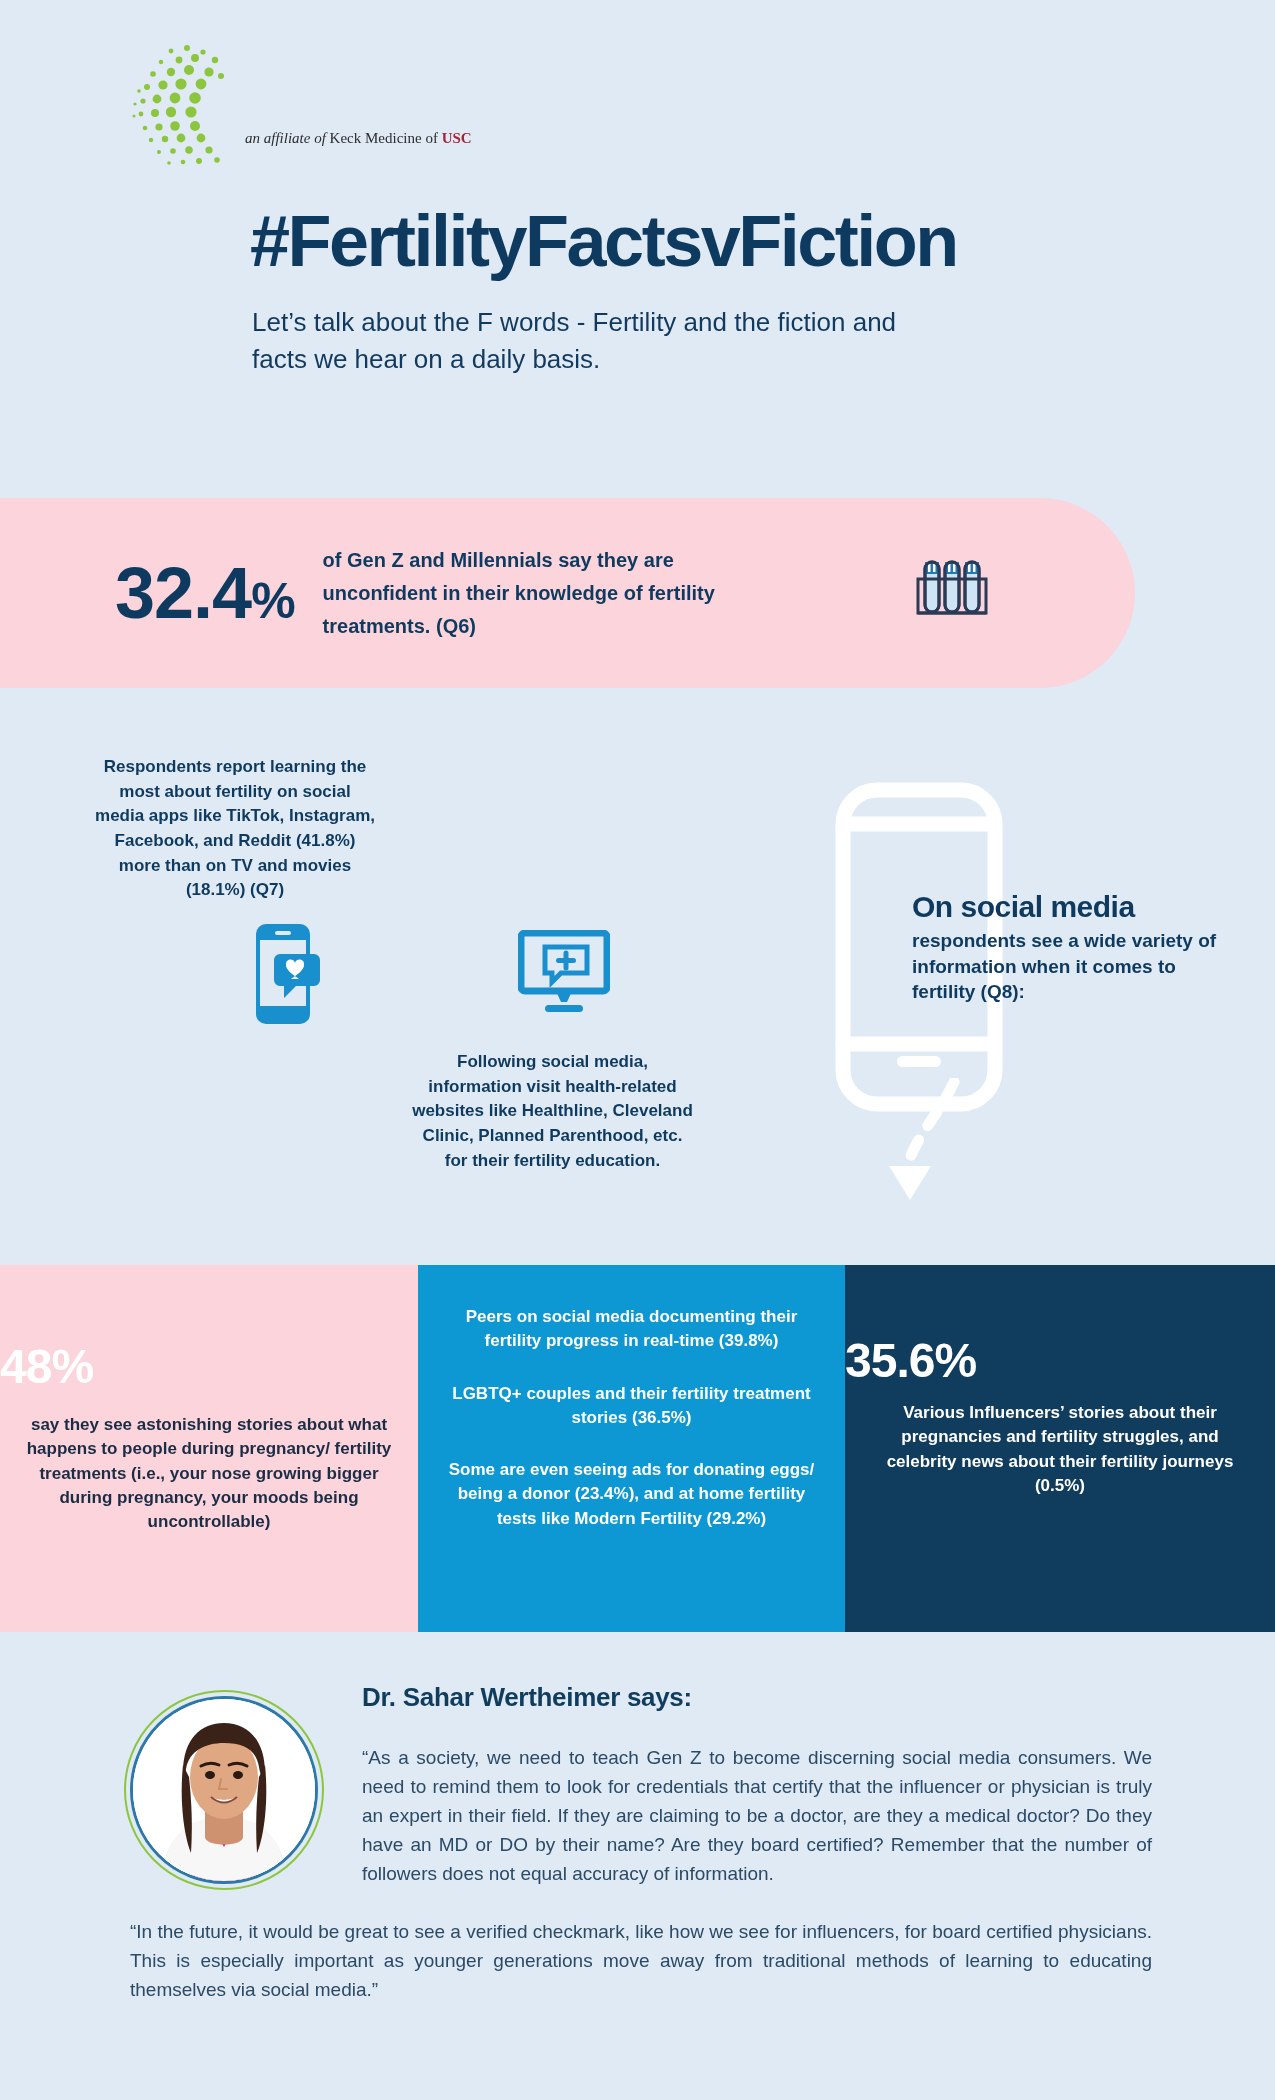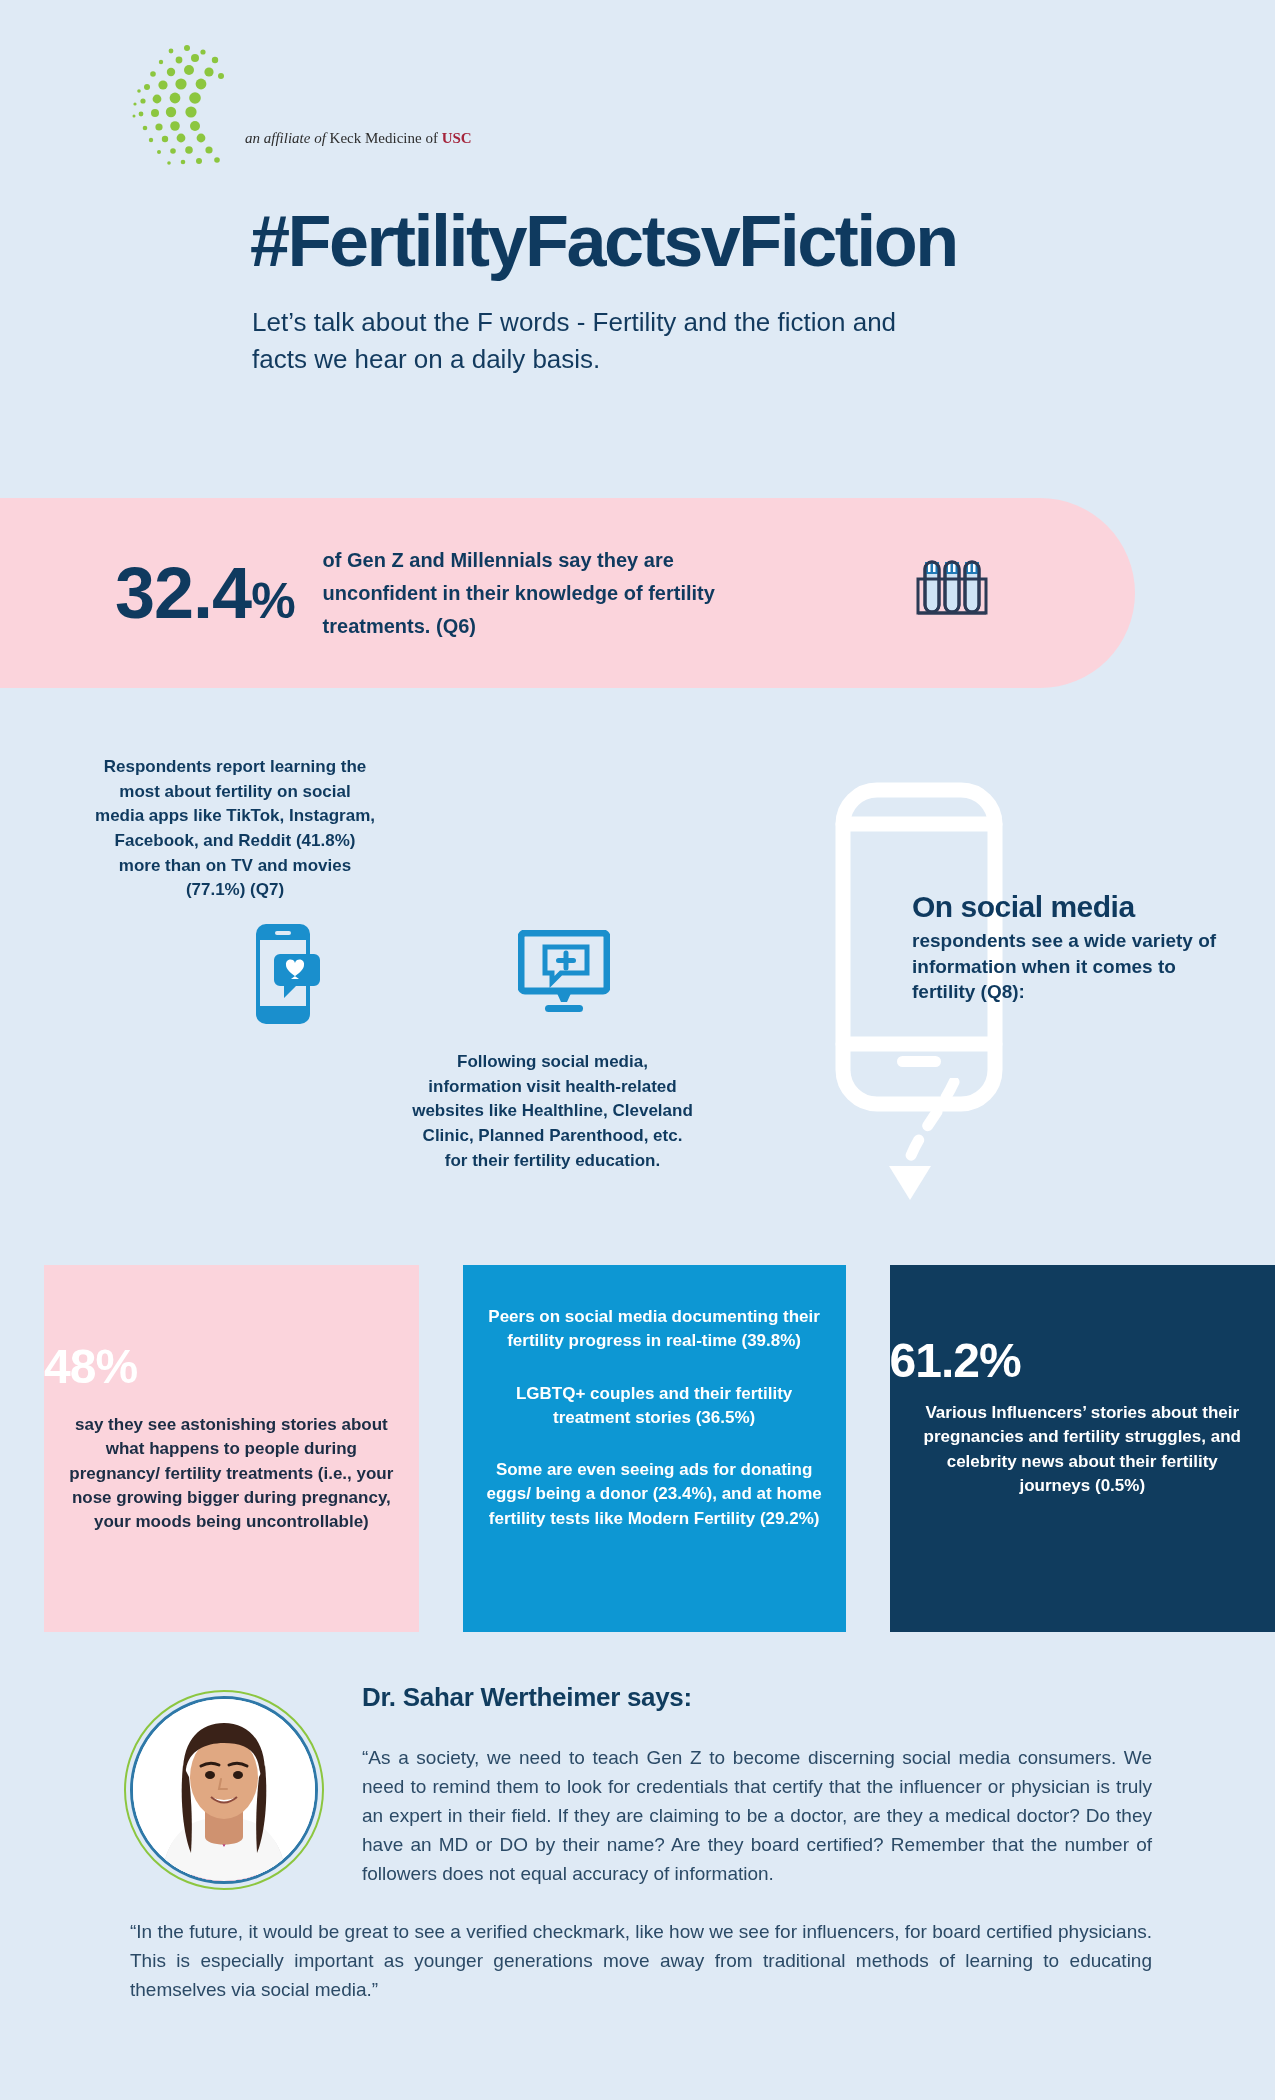--- a/index.html
+++ b/index.html
@@ -94,21 +94,21 @@
     margin-top:4px; font-size:19px; font-weight:bold;
     line-height:1.35; color:#0f3a5f;
   }
   #arrow-down { position:absolute; left:862px; top:378px; }
 
   
   #band {
     position:absolute; left:0; top:1265px;
     width:1275px; height:367px; display:flex;
   }
-  .band-col { position:relative; display:flex; flex-direction:column;margin-left:44px; }
+  .band-col { position:relative; display:flex; flex-direction:column; }
   #col-pink  { width:418px; background:#fbd4dc; }
   #col-blue  { width:427px; background:#0d97d3; }
   #col-navy  { width:430px; background:#103c5e; }
 
   .band-pct {
     text-align:left; color:#ffffff;
     font-size:48px; font-weight:bold; letter-spacing:-1px; line-height:1;
   }
   #col-pink .band-pct { margin-top:78px; }
   #col-navy .band-pct { margin-top:72px; }
@@ -234,21 +234,21 @@
       <rect x="31" y="7" width="14" height="50" rx="7"></rect>
       <rect x="51" y="7" width="14" height="50" rx="7"></rect>
       <path d="M4 24 h68 v34 h-68 z" fill="none"></path>
       <path d="M4 58 h68"></path>
     </g>
   </svg>
 </div>
 
 <div id="mid">
 
-  <div id="txt-social">Respondents report learning the most about fertility on social media apps like TikTok, Instagram, Facebook, and Reddit (41.8%) more than on TV and movies (77.1%) (Q7)</div>
+  <div id="txt-social">Respondents report learning the most about fertility on social media apps like TikTok, Instagram, Facebook, and Reddit (41.8%) more than on TV and movies (18.1%) (Q7)</div>
 
   <svg id="icon-phone-heart" width="78" height="104" viewBox="0 0 78 104">
     <rect x="6" y="2" width="54" height="100" rx="10" fill="#1a8fcd"></rect>
     <rect x="10" y="18" width="46" height="66" fill="#dfeaf5"></rect>
     <rect x="25" y="9" width="16" height="4" rx="2" fill="#dfeaf5"></rect>
     <path d="M30 32 h34 a6 6 0 0 1 6 6 v20 a6 6 0 0 1 -6 6 h-18 l-12 12 v-12 h-4 a6 6 0 0 1 -6 -6 v-20 a6 6 0 0 1 6 -6 z" fill="#1a8fcd"></path>
     <path d="M49 57 c-9-6-13-10-13-14 a4.6 4.6 0 0 1 9-2 a4.6 4.6 0 0 1 9 2 c0 4-4 8-13 14 z" fill="#ffffff"></path>
   </svg>
 
   <svg id="icon-monitor" width="92" height="86" viewBox="0 0 92 86">
@@ -289,21 +289,21 @@
 
   <div class="band-col" id="col-blue">
     <div class="band-body">
       <p>Peers on social media documenting their fertility progress in real-time (39.8%)</p>
       <p>LGBTQ+ couples and their fertility treatment stories (36.5%)</p>
       <p>Some are even seeing ads for donating eggs/ being a donor (23.4%), and at home fertility tests like Modern Fertility (29.2%)</p>
     </div>
   </div>
 
   <div class="band-col" id="col-navy">
-    <div class="band-pct">61.2%</div>
+    <div class="band-pct">35.6%</div>
     <div class="band-body">Various Influencers’ stories about their pregnancies and fertility struggles, and celebrity news about their fertility journeys (0.5%)</div>
   </div>
 </div>
 
 <div id="doctor">
   <div id="portrait-ring"></div>
   <div id="portrait">
     <svg width="182" height="182" viewBox="0 0 182 182">
       <rect width="182" height="182" fill="#ffffff"></rect>
       <path d="M30 182 c0-42 24-62 61-62 c37 0 61 20 61 62 z" fill="#ffffff" stroke="#e3e3e3" stroke-width="1"></path>

